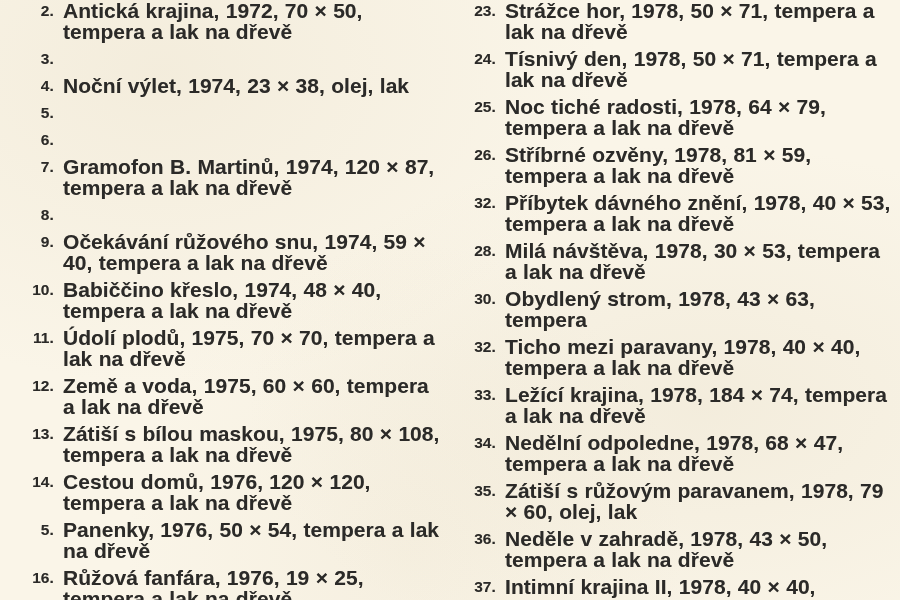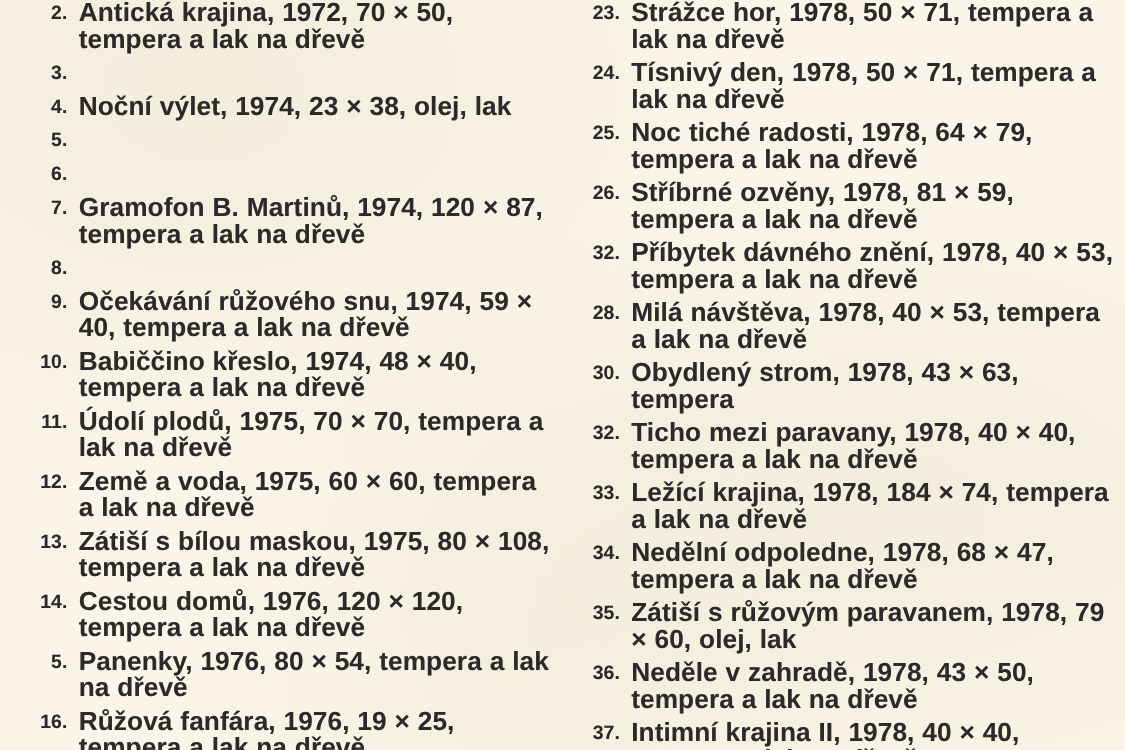--- a/index.html
+++ b/index.html
@@ -126,21 +126,21 @@
         <div class="entry">
           <div class="entry-num">13.</div>
           <div class="entry-text">Zátiší s bílou maskou, 1975, 80 × 108, tempera a lak na dřevě</div>
         </div>
         <div class="entry">
           <div class="entry-num">14.</div>
           <div class="entry-text">Cestou domů, 1976, 120 × 120, tempera a lak na dřevě</div>
         </div>
         <div class="entry">
           <div class="entry-num">5.</div>
-          <div class="entry-text">Panenky, 1976, 80 × 54, tempera a lak na dřevě</div>
+          <div class="entry-text">Panenky, 1976, 50 × 54, tempera a lak na dřevě</div>
         </div>
         <div class="entry">
           <div class="entry-num">16.</div>
           <div class="entry-text">Růžová fanfára, 1976, 19 × 25, tempera a lak na dřevě</div>
         </div>
       </div>
 
     <div class="column column-right">
         <div class="entry">
           <div class="entry-num">23.</div>
@@ -157,21 +157,21 @@
         <div class="entry">
           <div class="entry-num">26.</div>
           <div class="entry-text">Stříbrné ozvěny, 1978, 81 × 59, tempera a lak na dřevě</div>
         </div>
         <div class="entry">
           <div class="entry-num">32.</div>
           <div class="entry-text">Příbytek dávného znění, 1978, 40 × 53, tempera a lak na dřevě</div>
         </div>
         <div class="entry">
           <div class="entry-num">28.</div>
-          <div class="entry-text">Milá návštěva, 1978, 40 × 53, tempera a lak na dřevě</div>
+          <div class="entry-text">Milá návštěva, 1978, 30 × 53, tempera a lak na dřevě</div>
         </div>
         <div class="entry">
           <div class="entry-num">30.</div>
           <div class="entry-text">Obydlený strom, 1978, 43 × 63, tempera</div>
         </div>
         <div class="entry">
           <div class="entry-num">32.</div>
           <div class="entry-text">Ticho mezi paravany, 1978, 40 × 40, tempera a lak na dřevě</div>
         </div>
         <div class="entry">

